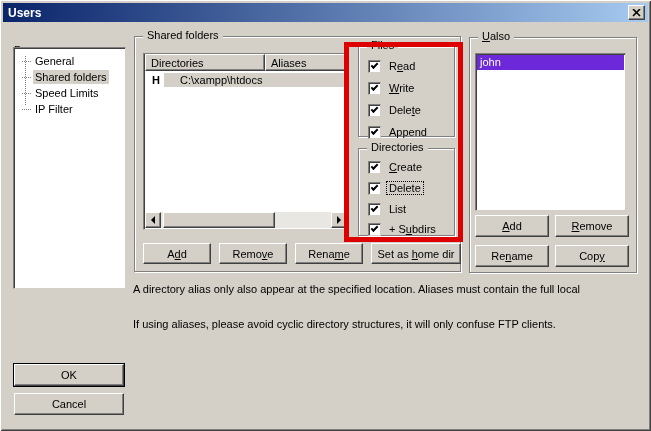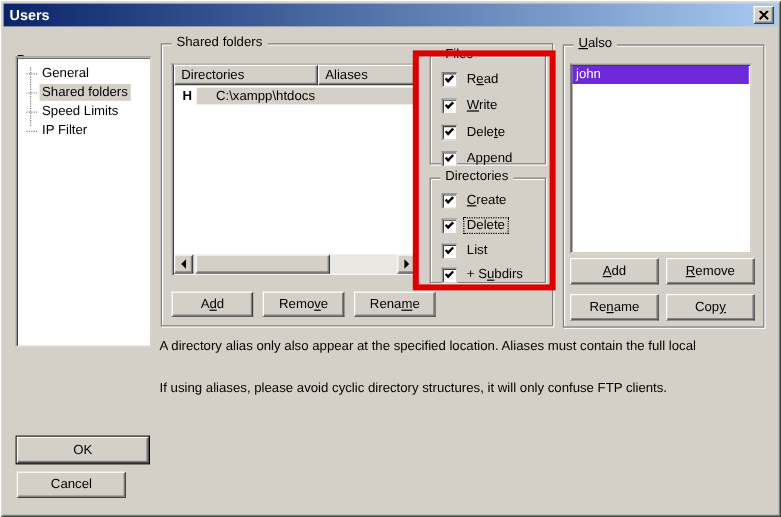--- a/index.html
+++ b/index.html
@@ -178,20 +178,23 @@
 
   <div class="btn" style="left:143px; top:243px; width:68px; height:21px;">
     <span><span>A</span><span class="u">d</span><span>d</span></span>
   </div>
   <div class="btn" style="left:219px; top:243px; width:68px; height:21px;">
     <span><span>Remo</span><span class="u">v</span><span>e</span></span>
   </div>
   <div class="btn" style="left:295px; top:243px; width:68px; height:21px;">
     <span><span>Rena</span><span class="u">m</span><span>e</span></span>
   </div>
+  <div class="btn" style="left:371px; top:243px; width:90px; height:21px;">
+    <span><span>Set as </span><span class="u">h</span><span>ome dir</span></span>
+  </div>
 
   <div class="group" style="left:358px; top:46px; width:97px; height:91px;">
     <span class="group-label">Files</span>
   </div>
   <div class="cb-row" style="left:368px; top:59px;">
     <span class="cb-box">
         <span class="cb-check"></span>
       </span>
     <span class="cb-label"><span>R</span><span class="u">e</span><span>ad</span></span>
   </div>
@@ -264,17 +267,17 @@
   <div class="btn" style="left:555px; top:245px; width:74px; height:22px;">
     <span><span>Cop</span><span class="u">y</span><span></span></span>
   </div>
 
   <div class="help-line" style="top:283px;">A directory alias only also appear at the specified location. Aliases must contain the full local</div>
   <div class="help-line" style="top:318px;">If using aliases, please avoid cyclic directory structures, it will only confuse FTP clients.</div>
 
   <div class="btn default" style="left:14px; top:364px; width:110px; height:22px;text-align:center;">
     <span>OK</span>
   </div>
-  <div class="btn" style="left:14px; top:393px; width:91px; height:22px;">
+  <div class="btn" style="left:14px; top:393px; width:110px; height:22px;">
     <span>Cancel</span>
   </div>
 
 </div>
 
 </body></html>

